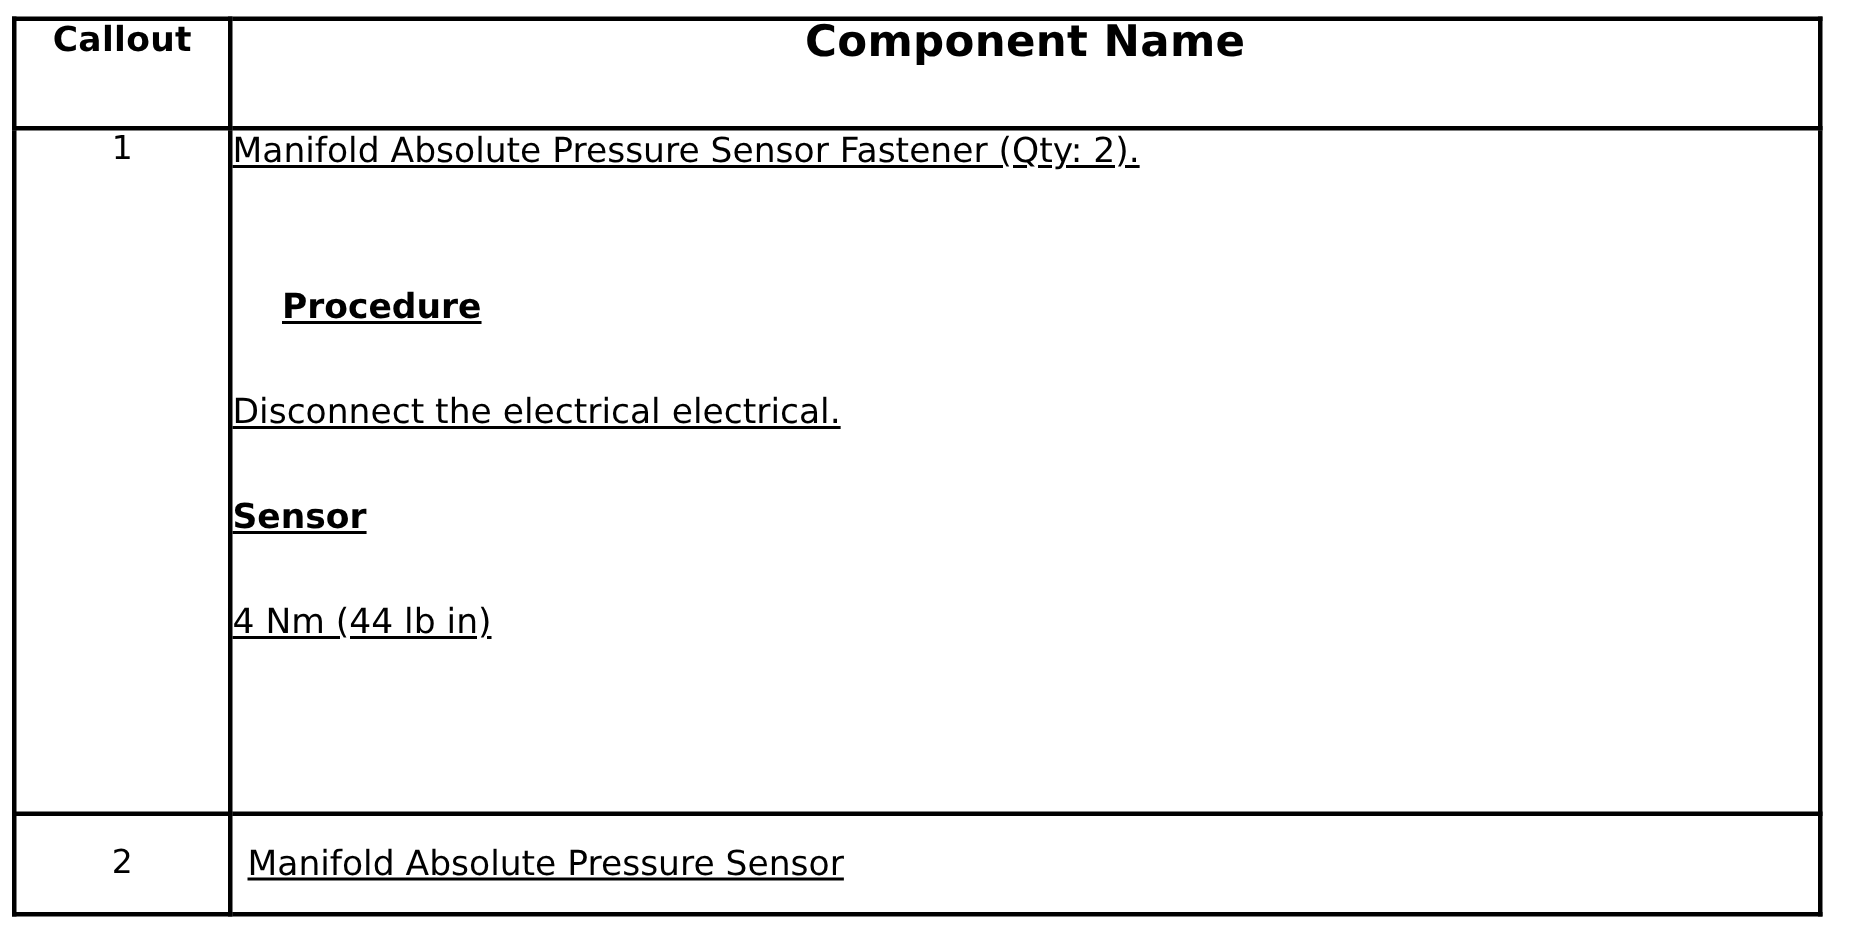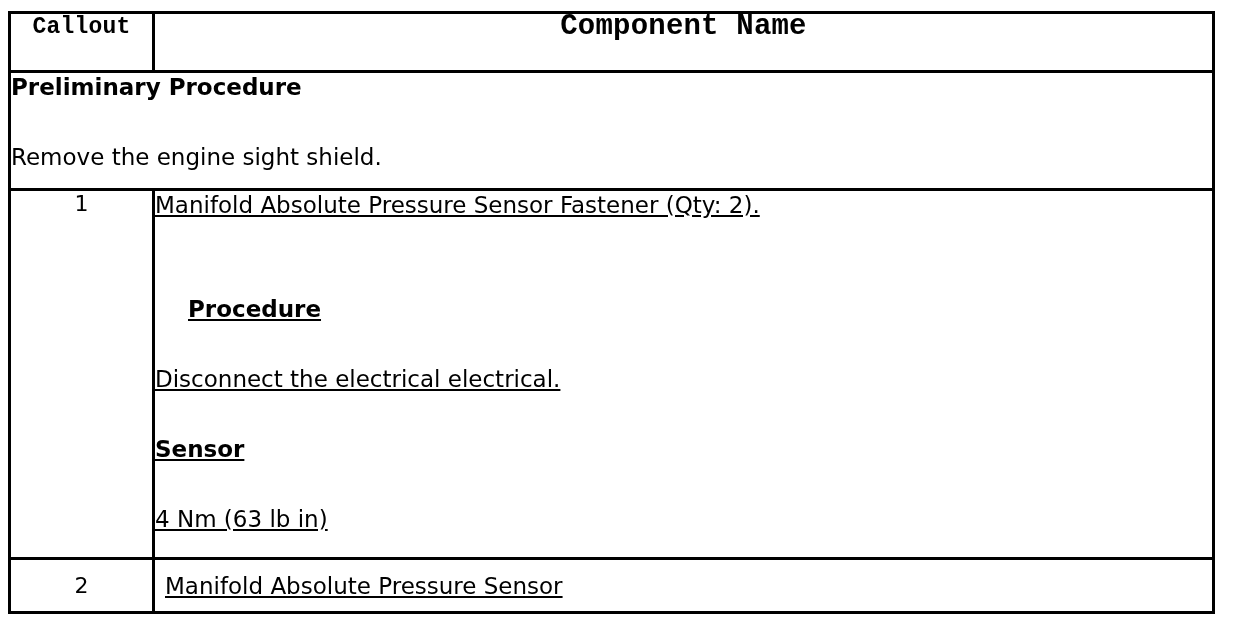--- a/index.html
+++ b/index.html
@@ -42,21 +42,21 @@
     border: 3px solid #000000;
     padding: 0;
     vertical-align: top;
     background: #ffffff;
   }
 
   .col-callout { width: 144px; }
   .col-component { width: auto; }
 
   
-  .hdr-row { height: 59px; font-family: Liberation Mono, monospace; }
+  .hdr-row { height: 59px; }
   .hdr-cell {
     text-align: center;
     vertical-align: middle;
     font-weight: bold;
     font-size: 29px;
     line-height: 26px;
     letter-spacing: 0.2px;
   }
   .hdr-cell.callout-hdr { font-size: 23px; }
 
@@ -133,35 +133,29 @@
       <col class="col-callout">
       <col class="col-component">
     </colgroup>
     <tbody>
 
       <tr class="hdr-row">
         <th class="hdr-cell callout-hdr">Callout</th>
         <th class="hdr-cell">Component Name</th>
       </tr>
 
-      <tr class="prelim-row">
-        <td class="prelim-cell" colspan="2">
-          <p class="prelim-title">Preliminary Procedure</p>
-          <p class="prelim-text">Remove the engine sight shield.</p>
-        </td>
-      </tr>
 
       <tr class="main-row">
         <td class="callout-cell">1</td>
         <td class="component-cell">
           <p class="blk">Manifold Absolute Pressure Sensor Fastener (Qty: 2).</p>
           <p class="blk bold gap-lg">Procedure</p>
           <p class="blk gap-md">Disconnect the electrical electrical.</p>
           <p class="blk bold gap-md">Sensor</p>
-          <p class="blk gap-md">4 Nm (63 lb in)</p>
+          <p class="blk gap-md">4 Nm (44 lb in)</p>
         </td>
       </tr>
 
       <tr class="last-row">
         <td class="callout-cell">2</td>
         <td class="component-cell">
           <p class="blk">Manifold Absolute Pressure Sensor</p>
         </td>
       </tr>
 

